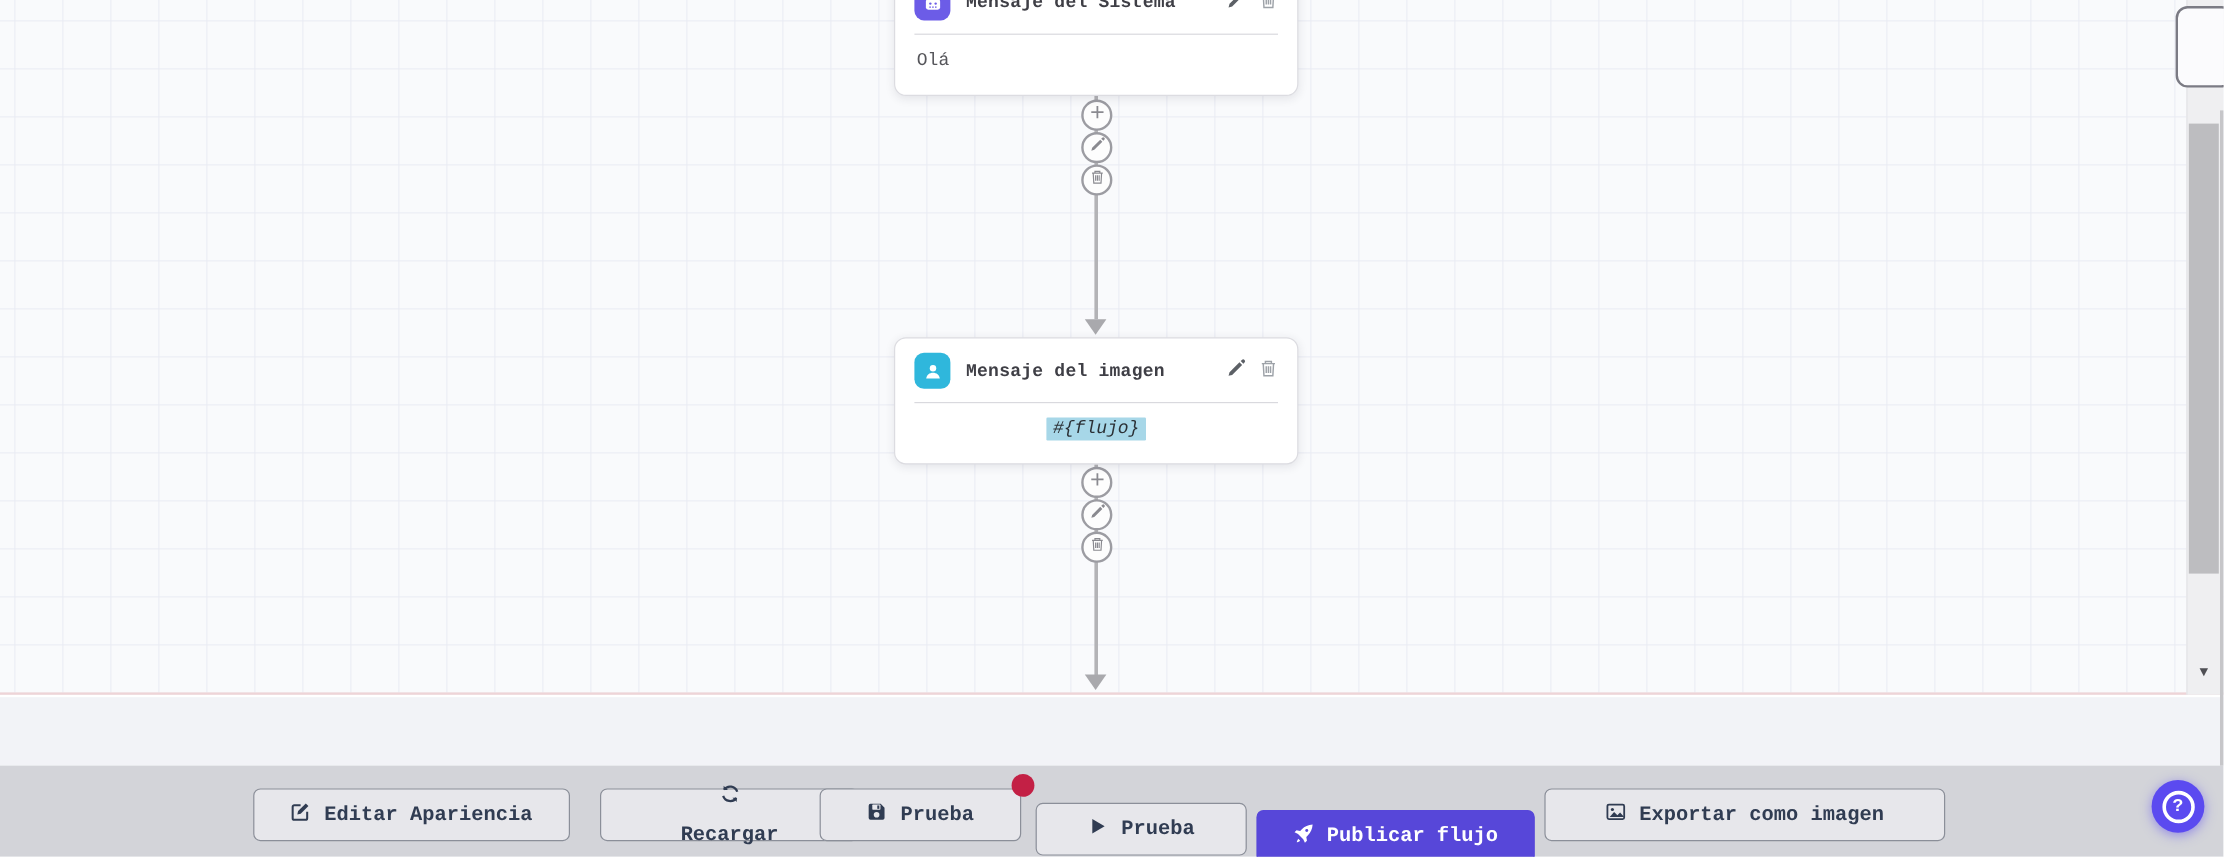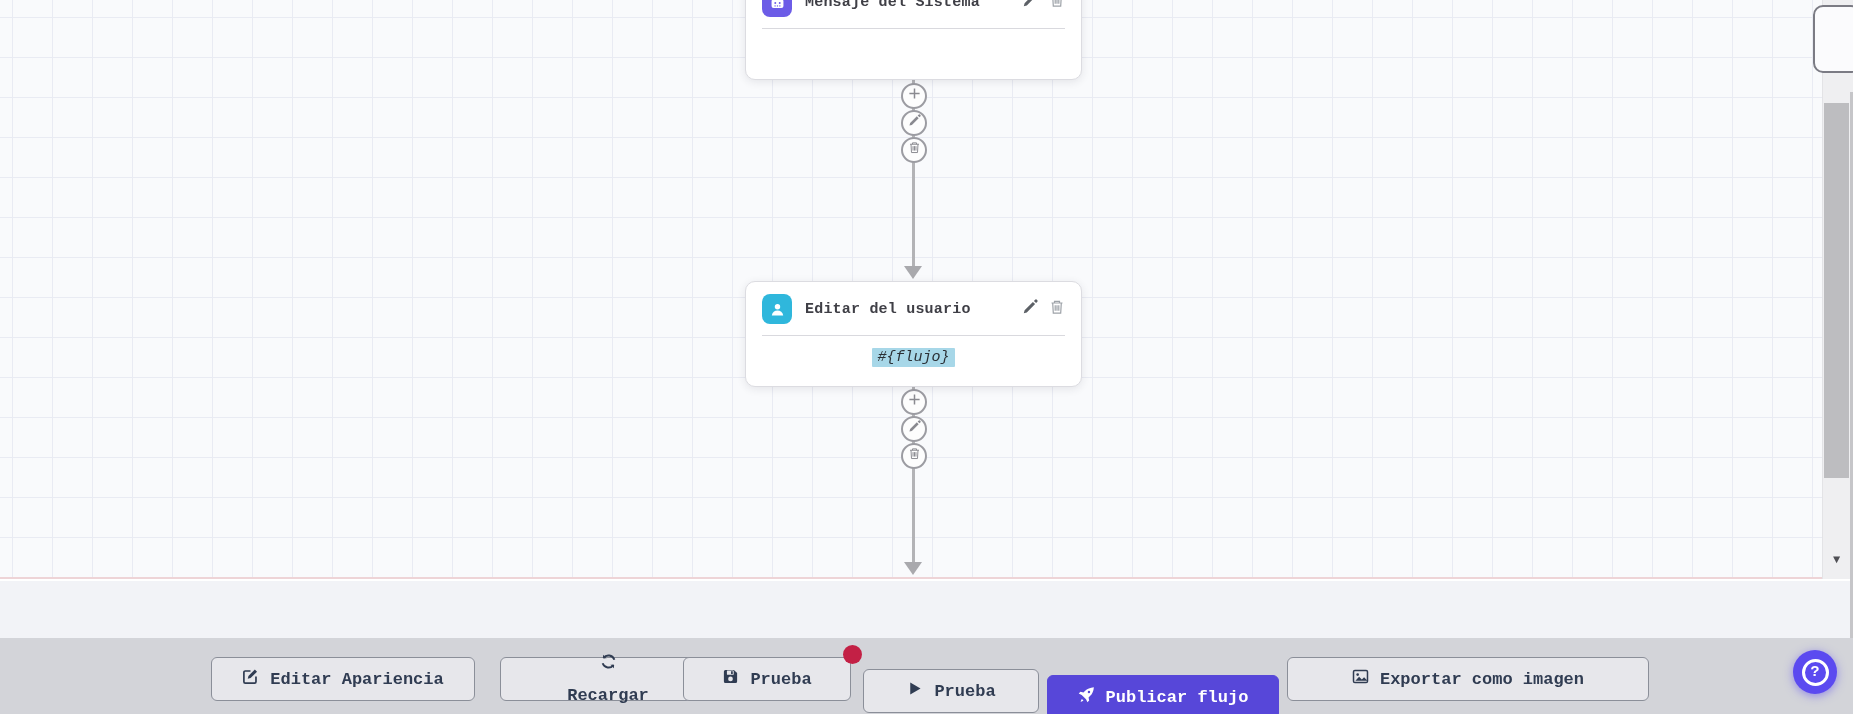--- a/index.html
+++ b/index.html
@@ -131,31 +131,32 @@
             </svg>
         </span>
         <span class="ic-trash">
           <svg viewBox="0 0 16 16" fill="none" stroke="currentColor" stroke-width="1.2">
               <path d="M2.5 4h11M5.5 4V2.3h5V4M3.7 4l.6 10.2h7.4L12.3 4M6.2 6.3v5.5M8 6.3v5.5M9.8 6.3v5.5"></path>
             </svg>
         </span>
       </div>
     </div>
     <div class="node-divider"></div>
+    <div class="node-body">Olá</div>
   </div>
 
   <div class="node-card" style="top:281px;">
     <div class="node-head">
       <div class="node-icon" style="background:#2fb7dc;">
         <svg viewBox="0 0 24 24" fill="#ffffff">
           <circle cx="12" cy="8.6" r="3.4"></circle>
           <path d="M4.8 19.6c.7-4 3.5-6.2 7.2-6.2s6.5 2.2 7.2 6.2z"></path>
         </svg>
       </div>
-      <div class="node-title">Editar del usuario</div>
+      <div class="node-title">Mensaje del imagen</div>
       <div class="head-act">
         <span class="ic-pencil">
           <svg viewBox="0 0 16 16" fill="currentColor">
               <path d="M12.9.9a1.55 1.55 0 0 1 2.2 2.2l-1 1-2.2-2.2 1-1zM10.9 2.9l2.2 2.2-8.3 8.3-3 .8.8-3 8.3-8.3z"></path>
             </svg>
         </span>
         <span class="ic-trash">
           <svg viewBox="0 0 16 16" fill="none" stroke="currentColor" stroke-width="1.2">
               <path d="M2.5 4h11M5.5 4V2.3h5V4M3.7 4l.6 10.2h7.4L12.3 4M6.2 6.3v5.5M8 6.3v5.5M9.8 6.3v5.5"></path>
             </svg>
@@ -246,21 +247,21 @@
     <span>
       <svg viewBox="0 0 18 18" fill="#ffffff">
         <path d="M16.8 1.2c-3.9.3-7.1 1.7-9.5 4.1L5.8 6.8l-3.2-.6L.8 8l3.1 1.5 4.6 4.6L10 17.2l1.8-1.8-.6-3.2 1.5-1.5c2.4-2.4 3.8-5.6 4.1-9.5z"></path>
         <circle cx="11.6" cy="6.4" r="1.3" fill="#5747d9"></circle>
         <path d="M4.2 13.8c-.9.9-1.4 3-1.4 3s2.1-.5 3-1.4z"></path>
       </svg>
     </span>
     <span>Publicar flujo</span>
   </div>
 
-  <div class="tb-btn" style="left:1287px; width:362px;">
+  <div class="tb-btn" style="left:1287px; width:334px;">
     <span>
       <svg viewBox="0 0 18 18" fill="currentColor">
         <rect x="1.6" y="2.6" width="14.8" height="12.8" rx="1.4" fill="none" stroke="currentColor" stroke-width="1.6"></rect>
         <circle cx="6" cy="7" r="1.4"></circle>
         <path d="M3.6 13.6l3.9-4.4 2.9 2.9 2.4-2.4 3.6 3.9z"></path>
       </svg>
     </span>
     <span>Exportar como imagen</span>
   </div>
 

